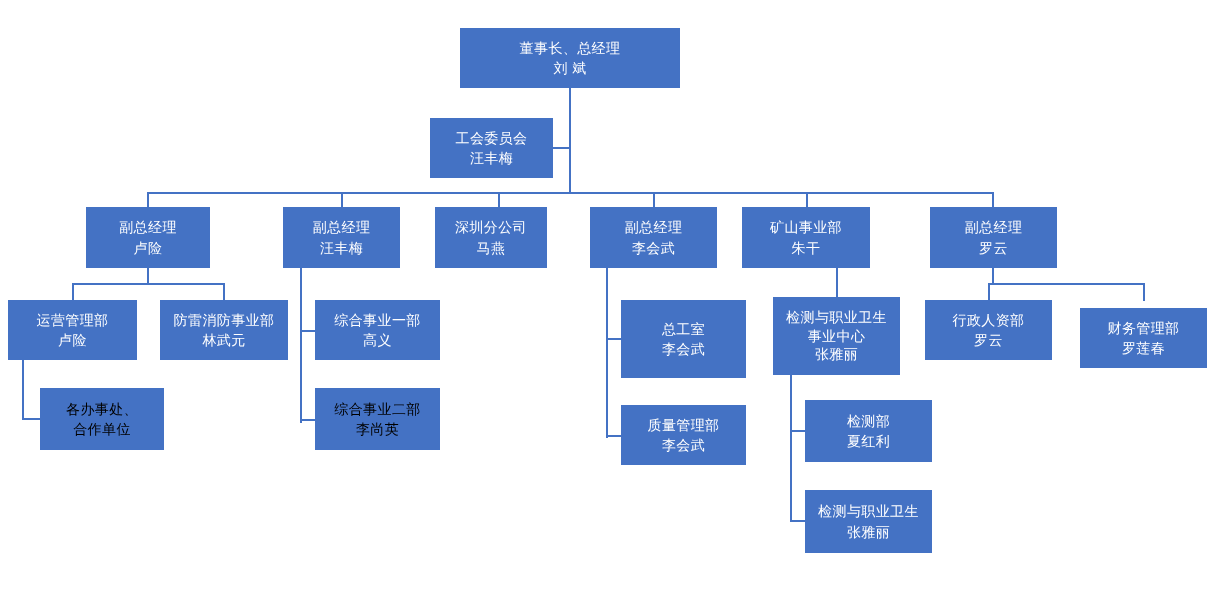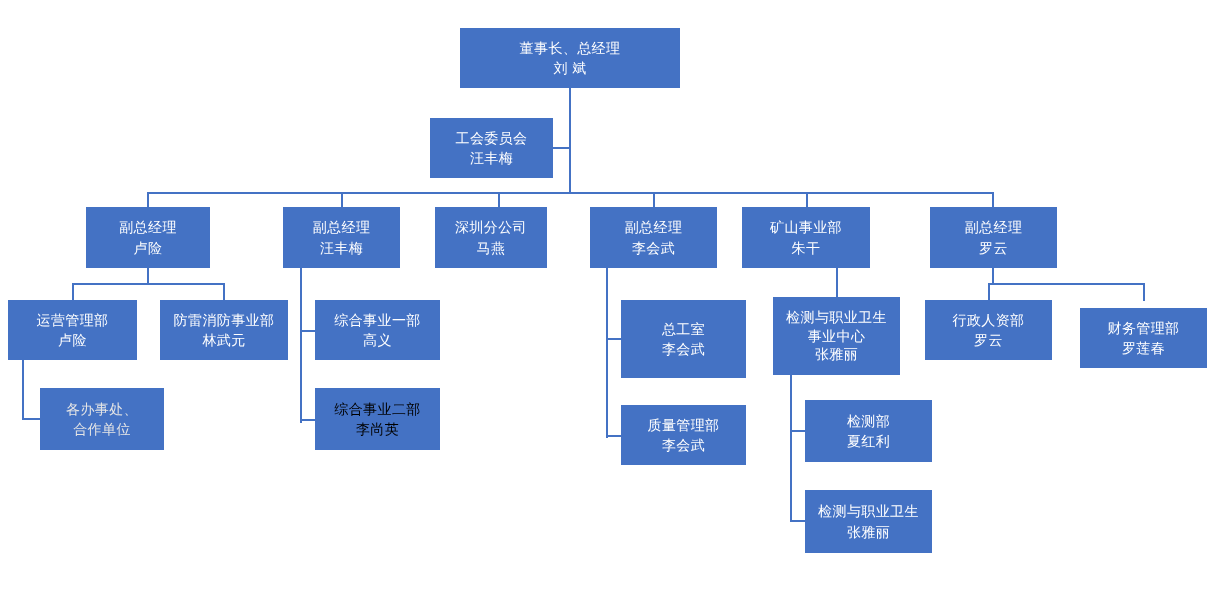--- a/index.html
+++ b/index.html
@@ -119,21 +119,21 @@
       <span class="line">罗云</span>
     </div>
     <div class="node" style="left: 8px; top: 300px; width: 129px; height: 60px; background: rgb(68, 114, 196); color: rgb(255, 255, 255);">
       <span class="line">运营管理部</span>
       <span class="line">卢险</span>
     </div>
     <div class="node tight" style="left: 160px; top: 300px; width: 128px; height: 60px; background: rgb(68, 114, 196); color: rgb(255, 255, 255);">
       <span class="line">防雷消防事业部</span>
       <span class="line">林武元</span>
     </div>
-    <div class="node" style="left: 40px; top: 388px; width: 124px; height: 62px; background: rgb(68, 114, 196); color: #e5e5e5;">
+    <div class="node" style="left: 40px; top: 388px; width: 124px; height: 62px; background: rgb(68, 114, 196); color: #000000;">
       <span class="line">各办事处、</span>
       <span class="line">合作单位</span>
     </div>
     <div class="node" style="left: 315px; top: 300px; width: 125px; height: 60px; background: rgb(68, 114, 196); color: rgb(255, 255, 255);">
       <span class="line">综合事业一部</span>
       <span class="line">高义</span>
     </div>
     <div class="node" style="left: 315px; top: 388px; width: 125px; height: 62px; background: rgb(68, 114, 196); color: #000000;">
       <span class="line">综合事业二部</span>
       <span class="line">李尚英</span>

